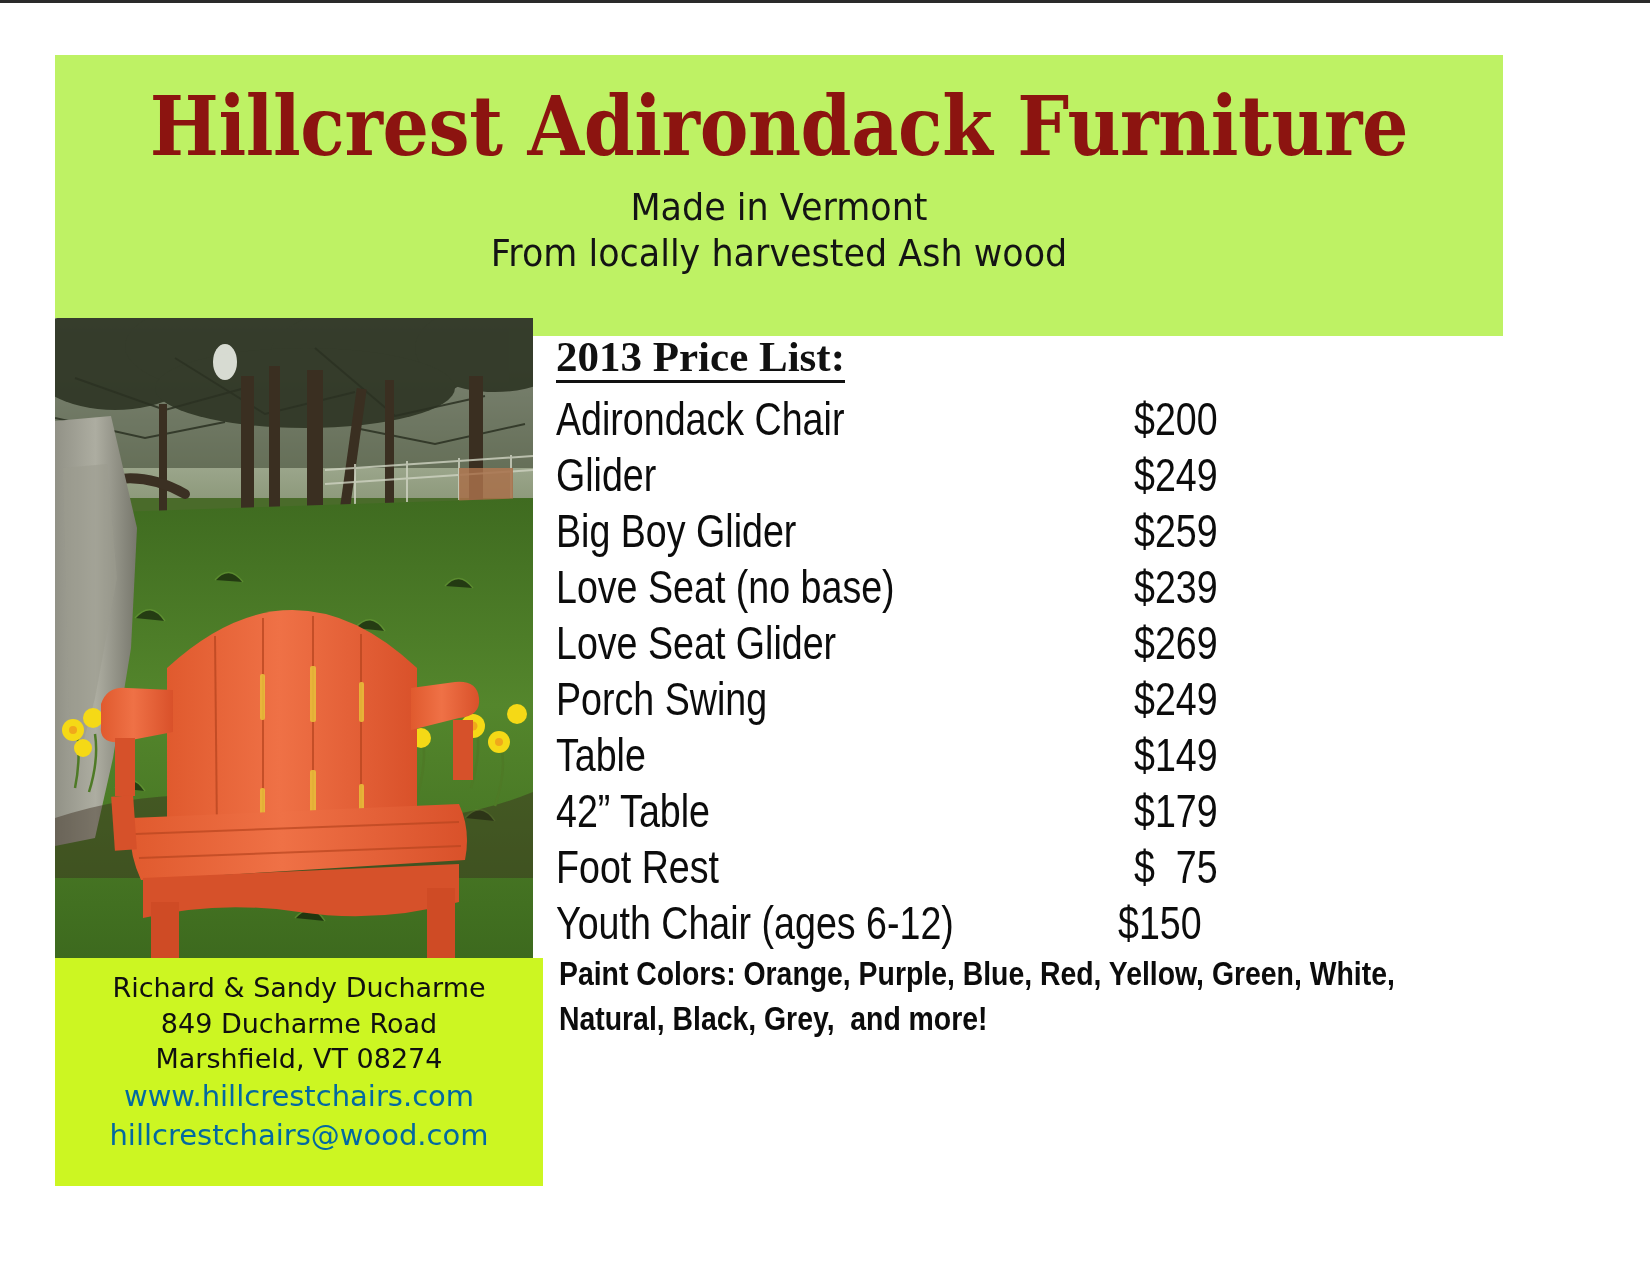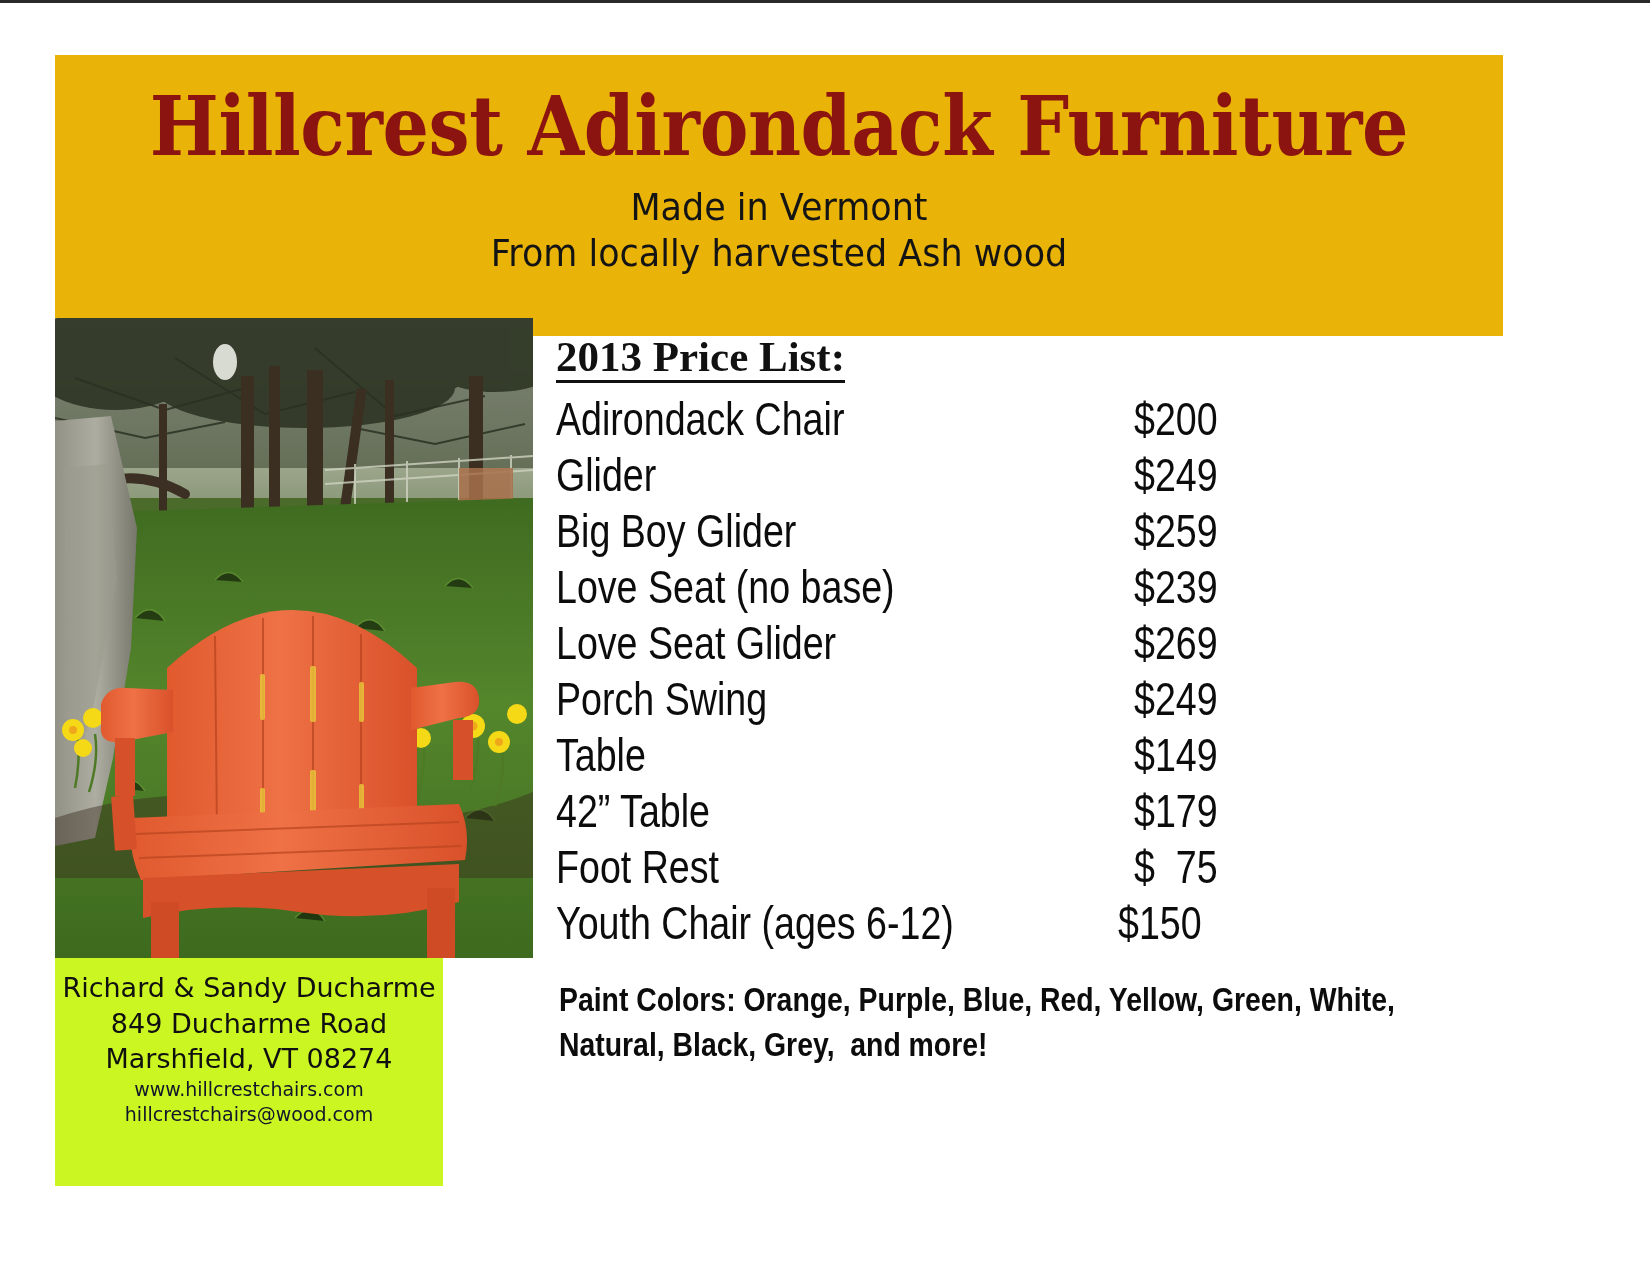--- a/index.html
+++ b/index.html
@@ -25,21 +25,21 @@
     background: #2a2a2a;
   }
 
   
   .header-band {
     position: absolute;
     left: 55px;
     top: 55px;
     width: 1448px;
     height: 281px;
-    background: #eab308;
+    background: #bef264;
     text-align: center;
     overflow: hidden;
   }
   .brand-title {
     margin: 0;
     padding-top: 30px;
     font-family: "DejaVu Serif", serif;
     font-weight: bold;
     font-size: 83px;
     line-height: 1.0;
@@ -69,21 +69,21 @@
     overflow: hidden;
     background: #4a6b2a;
   }
   .photo svg { display: block; width: 478px; height: 640px; }
 
   
   .contact-band {
     position: absolute;
     left: 55px;
     top: 958px;
-    width: 388px;
+    width: 488px;
     height: 228px;
     background: #ccf622;
     text-align: center;
     overflow: hidden;
   }
   .contact-line {
     margin: 0;
     font-family: "DejaVu Sans", sans-serif;
     font-size: 27px;
     line-height: 1.32;
@@ -96,23 +96,23 @@
     font-family: "DejaVu Serif", serif;
     font-weight: bold;
     font-size: 30px;
     line-height: 1.35;
     color: #8c1410;
     white-space: nowrap;
   }
   .weblink {
     margin: 0;
     font-family: "DejaVu Sans", sans-serif;
-    font-size: 19px;
+    font-size: 29px;
     line-height: 1.34;
-    color: #0f172a;
+    color: #0369a1;
     white-space: nowrap;
   }
 
   
   .pricelist {
     position: absolute;
     left: 556px;
     top: 334px;
     width: 720px;
   }
@@ -147,21 +147,21 @@
     position: absolute;
     left: 578px;
     width: 260px;
   }
   .price-row.youth .price-amount { left: 562px; }
 
   
   .paint-colors {
     position: absolute;
     left: 559px;
-    top: 978px;
+    top: 952px;
     width: 960px;
   }
   .paint-line {
     margin: 0;
     font-family: "Liberation Sans", sans-serif;
     font-weight: bold;
     font-size: 33px;
     line-height: 1.35;
     color: #0c0c0c;
     transform: scaleX(0.86);

